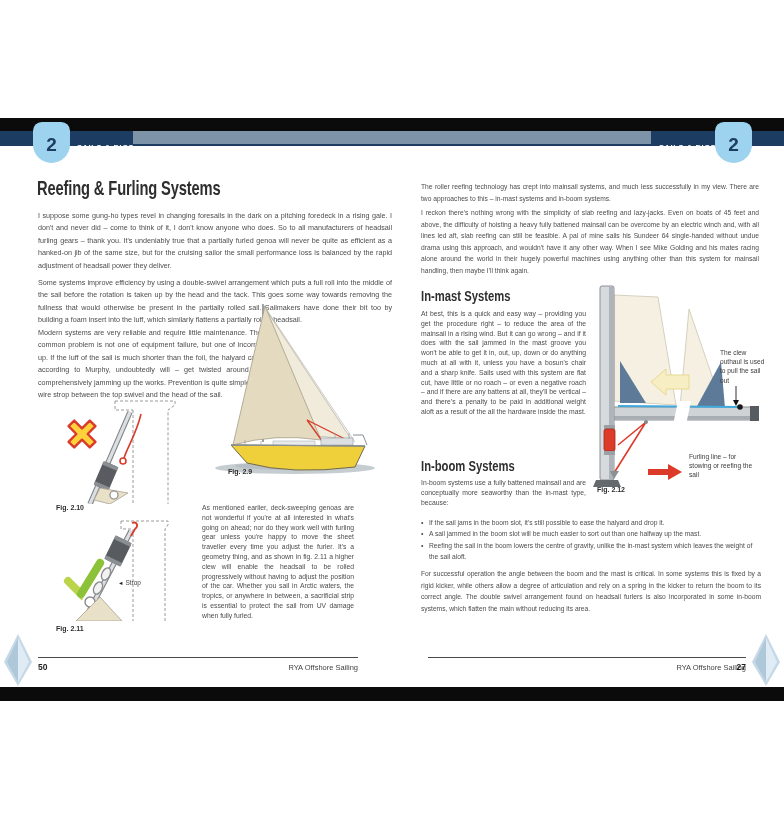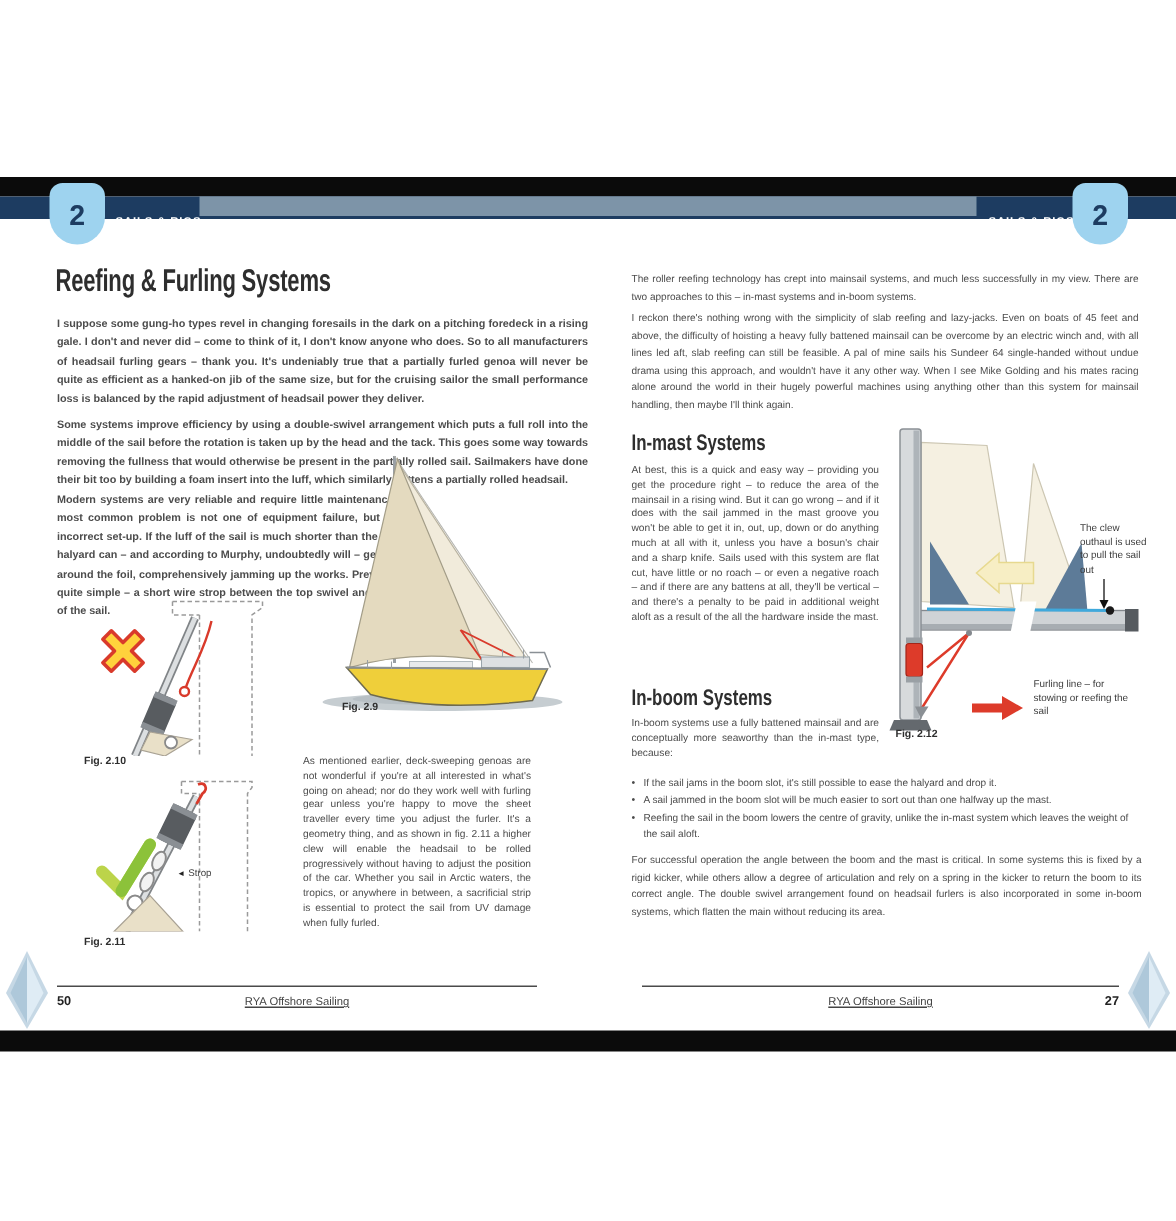--- a/index.html
+++ b/index.html
@@ -14,34 +14,34 @@
   .badge{position:absolute;top:122px;width:37px;height:41px;background:#9ed3ef;
          border-radius:9px 9px 19px 19px;color:#1d3c61;font-size:19px;font-weight:bold;
          text-align:center;line-height:46px;z-index:4;}
   .seclabel{position:absolute;top:143px;color:#fff;font-size:7.5px;font-weight:bold;
             letter-spacing:.6px;z-index:5;}
   
   .title{position:absolute;color:#2e2e2e;font-size:21px;font-weight:bold;white-space:nowrap;
          transform:scaleX(.70);transform-origin:0 0;letter-spacing:-.2px;}
   .h2{position:absolute;color:#2e2e2e;font-size:15px;font-weight:bold;white-space:nowrap;
       transform:scaleX(.75);transform-origin:0 0;}
-  .bt-l{position:absolute;color:#4c4c4c;font-size:7.2px;line-height:12.4px;text-align:justify;font-weight:bold;}
+  .bt-l{position:absolute;color:#4c4c4c;font-size:7.2px;line-height:12.4px;text-align:justify;}
   .bt-r{position:absolute;color:#4c4c4c;font-size:6.7px;line-height:11.6px;text-align:justify;}
   .bt-s{position:absolute;color:#4c4c4c;font-size:6.8px;line-height:9.8px;text-align:justify;}
   .cap{position:absolute;color:#2e2e2e;font-size:7px;font-weight:bold;white-space:nowrap;}
   .figlabel{position:absolute;color:#3c3c3c;font-size:6.6px;line-height:9.2px;}
   .bullets{position:absolute;color:#4c4c4c;font-size:6.7px;line-height:11.4px;}
   .bullet{display:flex;align-items:flex-start;}
   .bullet .dot{width:8px;flex:0 0 8px;}
   .bullet .dot::before{content:"•";font-size:7px;}
   .bullet .btxt{flex:1;}
   
   .rule{position:absolute;top:657px;height:1px;background:#4a4a4a;}
   .pnum{position:absolute;top:662px;color:#222;font-size:8.5px;font-weight:bold;}
-  .ftitle{position:absolute;top:663px;color:#444;font-size:7.5px;text-align:center;text-decoration:underline;}
+  .ftitle{position:absolute;top:663px;color:#444;font-size:7.5px;text-align:right;}
   .strop{position:absolute;left:118px;top:579px;color:#444;font-size:6.5px;white-space:nowrap;}
   .strop .arr::before{content:"◄";font-size:5.5px;color:#222;margin-right:2px;}
   svg{display:block;}
 </style>
 </head>
 <body>
 
 <div class="canvas">
 
   <div class="blackbar" style="top:118px;height:13px;"></div>

